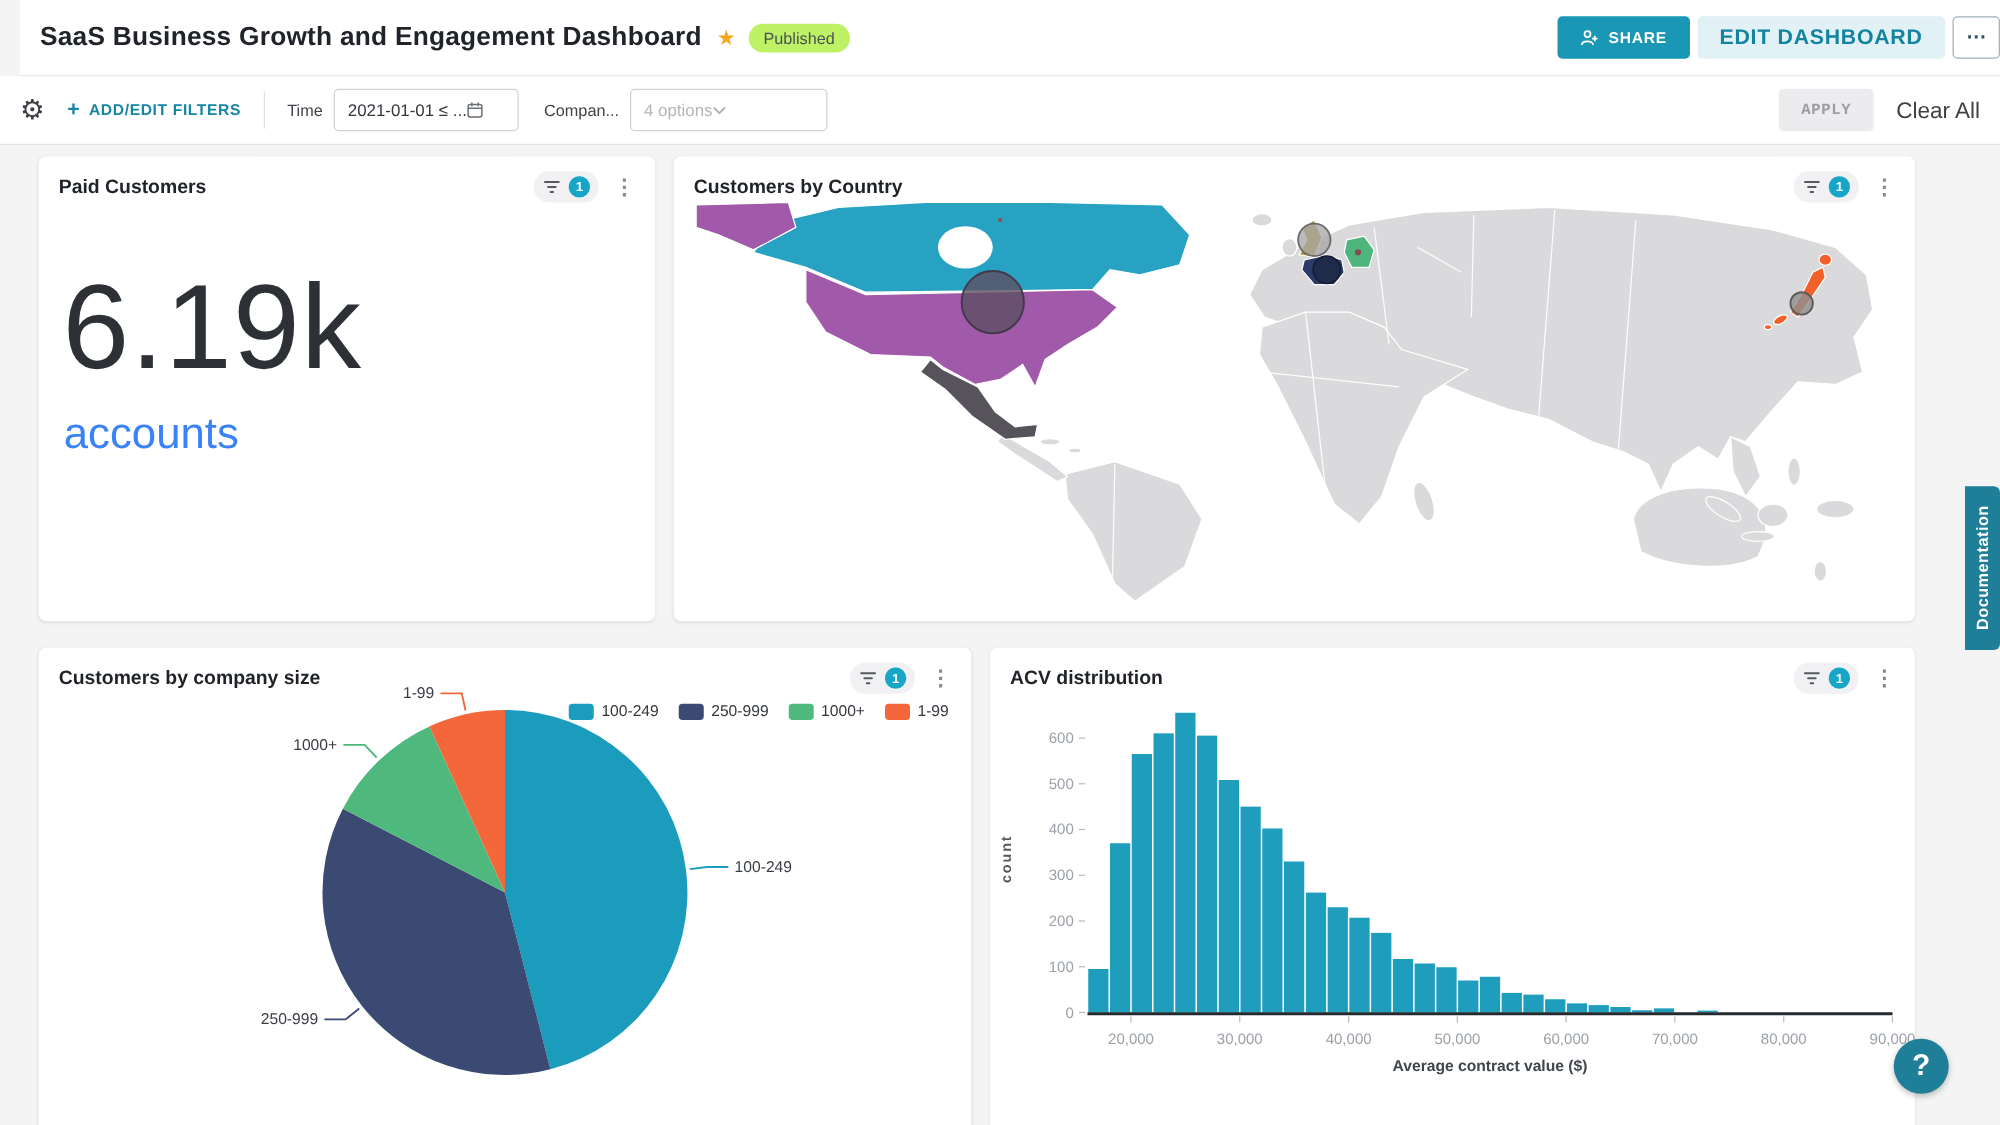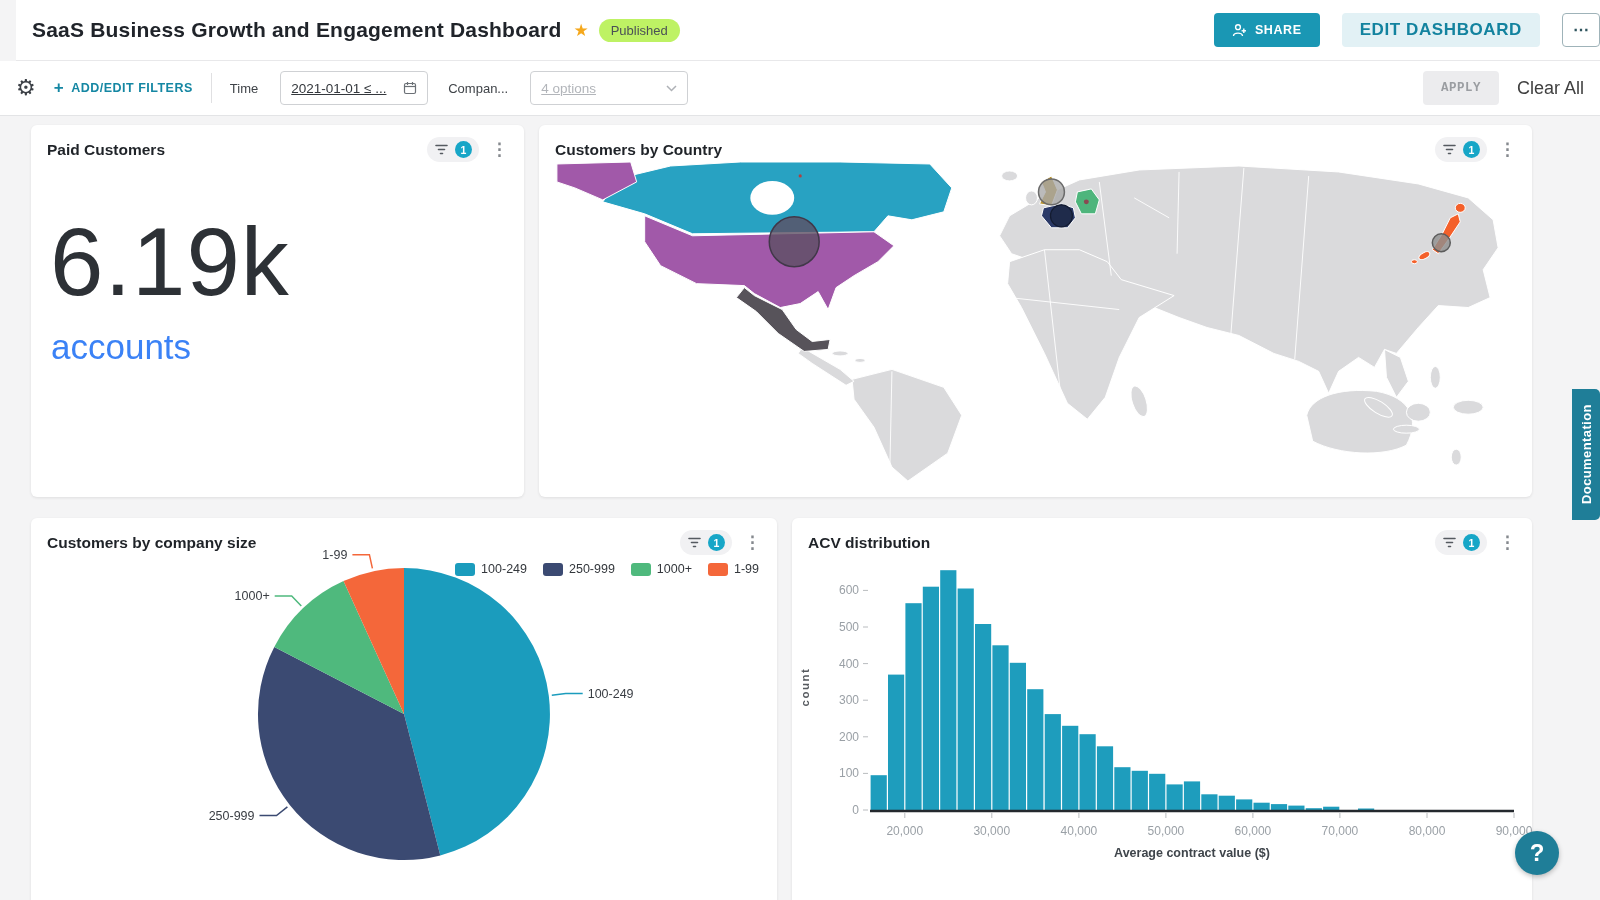--- a/index.html
+++ b/index.html
@@ -7,41 +7,41 @@
     font-family:"Liberation Sans", sans-serif; }
   #app { position:relative; width:1600px; height:900px; overflow:hidden; background:#f4f4f5; }
 
   
   .topbar { position:absolute; left:16px; top:0; width:1600px; height:61px; background:#fff;
     border-bottom:1px solid #e8e8ea; display:flex; align-items:center; padding:0 16px; z-index:5; }
   .dash-title { font-size:21px; font-weight:bold; color:#20242a; letter-spacing:.2px; }
   .star { font-size:17px; color:#f5a81c; margin-left:12px; }
   .pill { margin-left:10px; background:#bef264; color:#4b5056; font-size:13px;
     padding:4px 12px; border-radius:12px; }
-  .topbar-right { margin-left:auto; display:flex; align-items:center; gap:22px; }
+  .topbar-right { margin-left:auto; display:flex; align-items:center; gap:6px; }
   .btn-share { display:flex; align-items:center; gap:8px; background:#1a97b4; color:#fff;
     font-size:12.5px; font-weight:bold; letter-spacing:.6px; border:none; border-radius:4px;
     height:34px; padding:0 18px; cursor:pointer; }
   .btn-edit { background:#e2f1f5; color:#13839f; font-size:17px; font-weight:bold;
     letter-spacing:.6px; border:none; border-radius:4px; height:34px; padding:0 18px; cursor:pointer; }
   .btn-more { width:38px; height:34px; background:#fff; border:1px solid #9fb3b9; border-radius:4px;
     color:#2f555e; font-size:16px; font-weight:bold; line-height:30px; text-align:center; cursor:pointer; }
 
   
   .filterbar { position:absolute; left:0; top:61px; width:1600px; height:55px; background:#fff;
     border-bottom:1px solid #e3e4e6; display:flex; align-items:center; padding:0 16px; z-index:5; }
   .gear { font-size:22px; color:#3c4046; margin-right:18px; }
   .addedit { display:flex; align-items:center; gap:7px; color:#1587a3; font-size:12.5px;
     font-weight:bold; letter-spacing:.5px; cursor:pointer; }
   .addedit .plus { font-size:17px; font-weight:bold; }
   .vdiv { width:1px; height:30px; background:#e0e0e2; margin:0 18px; }
-  .fgroup { display:flex; align-items:center; gap:22px; margin-right:20px; }
+  .fgroup { display:flex; align-items:center; gap:9px; margin-right:20px; }
   .flabel { font-size:13px; color:#3f4348; }
   .fctrl { height:34px; border:1px solid #cfd1d4; border-radius:4px; background:#fff;
-    display:flex; align-items:center; justify-content:space-between; padding:0 10px; cursor:pointer;text-decoration:underline; }
+    display:flex; align-items:center; padding:0 10px; cursor:pointer; }
   .fctrl.date { width:148px; color:#33373c; font-size:13.5px; }
   .fctrl.select { color:#b2b5ba; font-size:13.5px; }
   .fbar-right { margin-left:auto; display:flex; align-items:center; gap:18px; }
   .btn-apply { background:#ececee; color:#9a9da1; font-size:12.5px; font-weight:bold;
     letter-spacing:.5px; border:none; border-radius:4px; height:34px; padding:0 18px; cursor:default;font-family:Liberation Mono, monospace; }
   .clear-all { font-size:18px; color:#404040; cursor:pointer; }
 
   
   .card { position:absolute; background:#fff; border-radius:6px; box-shadow:0 1px 3px rgba(0,0,0,.09); }
   .card-head { display:flex; align-items:center; padding:12px 12px 6px 16px; }

